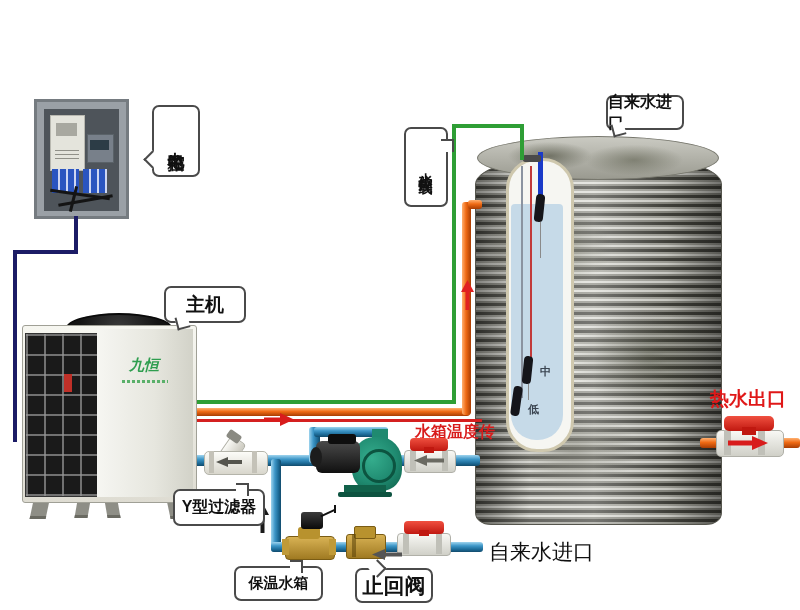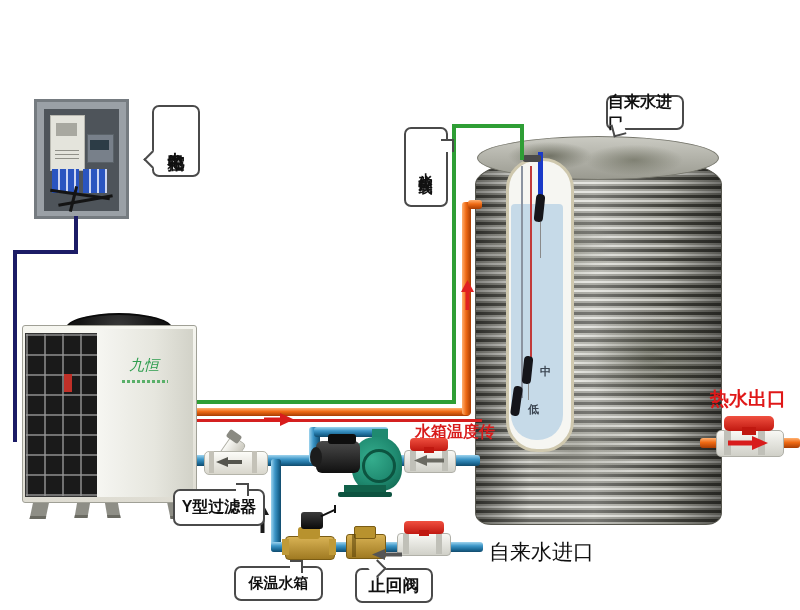--- a/index.html
+++ b/index.html
@@ -110,21 +110,21 @@
   <div class="abs navy" style="left:74px;top:216px;width:4px;height:38px;"></div>
   <div class="abs navy" style="left:13px;top:250px;width:65px;height:4px;"></div>
   <div class="abs navy" style="left:13px;top:250px;width:4px;height:192px;"></div>
 
   <div class="abs" style="left:66px;top:313px;width:102px;height:26px;background:radial-gradient(circle at 50% 55%,#3c3c3c,#141414 75%);border:2px solid #0a0a0a;border-radius:50%;z-index:12;"></div>
   <div class="abs" style="left:22px;top:325px;width:173px;height:176px;background:linear-gradient(180deg,#f6f6f0,#dedcd2);border:1px solid #a0a096;border-radius:3px;z-index:13;"></div>
   <div class="abs" style="left:25px;top:333px;width:71px;height:162px;background-color:#1a1a1a;border:1px solid #333;z-index:14;
               background-image:repeating-linear-gradient(90deg,rgba(150,150,150,.7) 0 2px,transparent 2px 18px),repeating-linear-gradient(0deg,rgba(150,150,150,.7) 0 2px,transparent 2px 20px);"></div>
   <div class="abs" style="left:64px;top:374px;width:8px;height:18px;background:#c03028;z-index:15;"></div>
   <div class="abs" style="left:97px;top:329px;width:96px;height:168px;background:linear-gradient(90deg,#f6f6f2 0%,#e6e6de 60%,#d2d2c8 100%);z-index:14;"></div>
-  <div class="abs" style="left:104px;top:356px;width:80px;height:22px;text-align:center;font-style:italic;font-weight:normal;font-size:15px;color:#2f9e4f;z-index:15;">九恒</div>
+  <div class="abs" style="left:104px;top:356px;width:80px;height:22px;text-align:center;font-style:italic;font-weight:bold;font-size:15px;color:#2f9e4f;z-index:15;">九恒</div>
   <div class="abs" style="left:122px;top:380px;width:46px;height:3px;background:repeating-linear-gradient(90deg,#5ab06a 0 3px,transparent 3px 5px);z-index:15;"></div>
   <div class="abs" style="left:32px;top:496px;width:16px;height:20px;background:#8e8e86;border-bottom:3px solid #6a6a62;transform:skewX(-12deg);z-index:12;"></div>
   <div class="abs" style="left:76px;top:500px;width:13px;height:15px;background:#8e8e86;border-bottom:3px solid #6a6a62;transform:skewX(-10deg);z-index:12;"></div>
   <div class="abs" style="left:106px;top:500px;width:13px;height:15px;background:#8e8e86;border-bottom:3px solid #6a6a62;transform:skewX(10deg);z-index:12;"></div>
   <div class="abs" style="left:168px;top:494px;width:16px;height:22px;background:#8e8e86;border-bottom:3px solid #6a6a62;transform:skewX(12deg);z-index:12;"></div>
 
   <div class="abs" style="left:221px;top:437px;width:16px;height:30px;background:linear-gradient(90deg,#fafaf6,#cccac0);border:1px solid #b0b0a6;border-radius:4px;transform:rotate(35deg);z-index:15;"></div>
   <div class="abs" style="left:227px;top:432px;width:14px;height:9px;background:#8a8a82;border-radius:2px;transform:rotate(35deg);z-index:16;"></div>
   <div class="abs" style="left:204px;top:451px;width:62px;height:22px;background:linear-gradient(180deg,#fcfcf8,#d8d6cc);border:1px solid #b4b4aa;border-radius:5px;z-index:16;"></div>
   <div class="abs" style="left:209px;top:451px;width:5px;height:22px;background:#c4c2b8;z-index:17;"></div>
@@ -195,20 +195,24 @@
     </svg>
   <div class="abs" style="left:710px;top:386px;width:92px;height:22px;font-size:19px;font-weight:bold;color:#e01818;z-index:30;">热水出口</div>
 
   <div class="abs" style="left:489px;top:538px;width:140px;height:24px;font-size:21px;font-weight:normal;color:#101010;z-index:30;">自来水进口</div>
 
   <div class="bubble vtext" style="left:152px;top:105px;width:44px;height:68px;font-size:17px;">
     <span>电控箱</span>
     <span class="tail" style="left:-8px;top:46px;transform:rotate(45deg);"></span>
   </div>
 
+  <div class="bubble" style="left:164px;top:286px;width:78px;height:33px;font-size:19px;">
+    <span>主机</span>
+    <span class="tail" style="left:10px;bottom:-8px;transform:rotate(-15deg);"></span>
+  </div>
 
   <div class="bubble" style="left:606px;top:95px;width:74px;height:31px;font-size:16px;">
     <span>自来水进口</span>
     <span class="tail" style="left:4px;bottom:-8px;transform:rotate(-15deg);"></span>
   </div>
 
   <div class="bubble vtext" style="left:404px;top:127px;width:40px;height:76px;font-size:14px;">
     <span>水位控制线</span>
     <span class="tail" style="right:-8px;top:10px;transform:rotate(180deg);"></span>
   </div>
@@ -217,18 +221,18 @@
     <span>Y型过滤器</span>
     <span class="tail" style="right:14px;top:-8px;transform:rotate(180deg);"></span>
   </div>
 
 
   <div class="bubble" style="left:234px;top:566px;width:85px;height:31px;font-size:15px;">
     <span>保温水箱</span>
     <span class="tail" style="right:18px;top:-8px;transform:rotate(180deg);"></span>
   </div>
 
-  <div class="bubble" style="left:355px;top:568px;width:74px;height:31px;font-size:17px;">
+  <div class="bubble" style="left:355px;top:568px;width:74px;height:31px;font-size:21px;">
     <span>止回阀</span>
     <span class="tail" style="left:14px;top:-8px;transform:rotate(225deg);"></span>
   </div>
 
 </div>
 
 </body></html>

